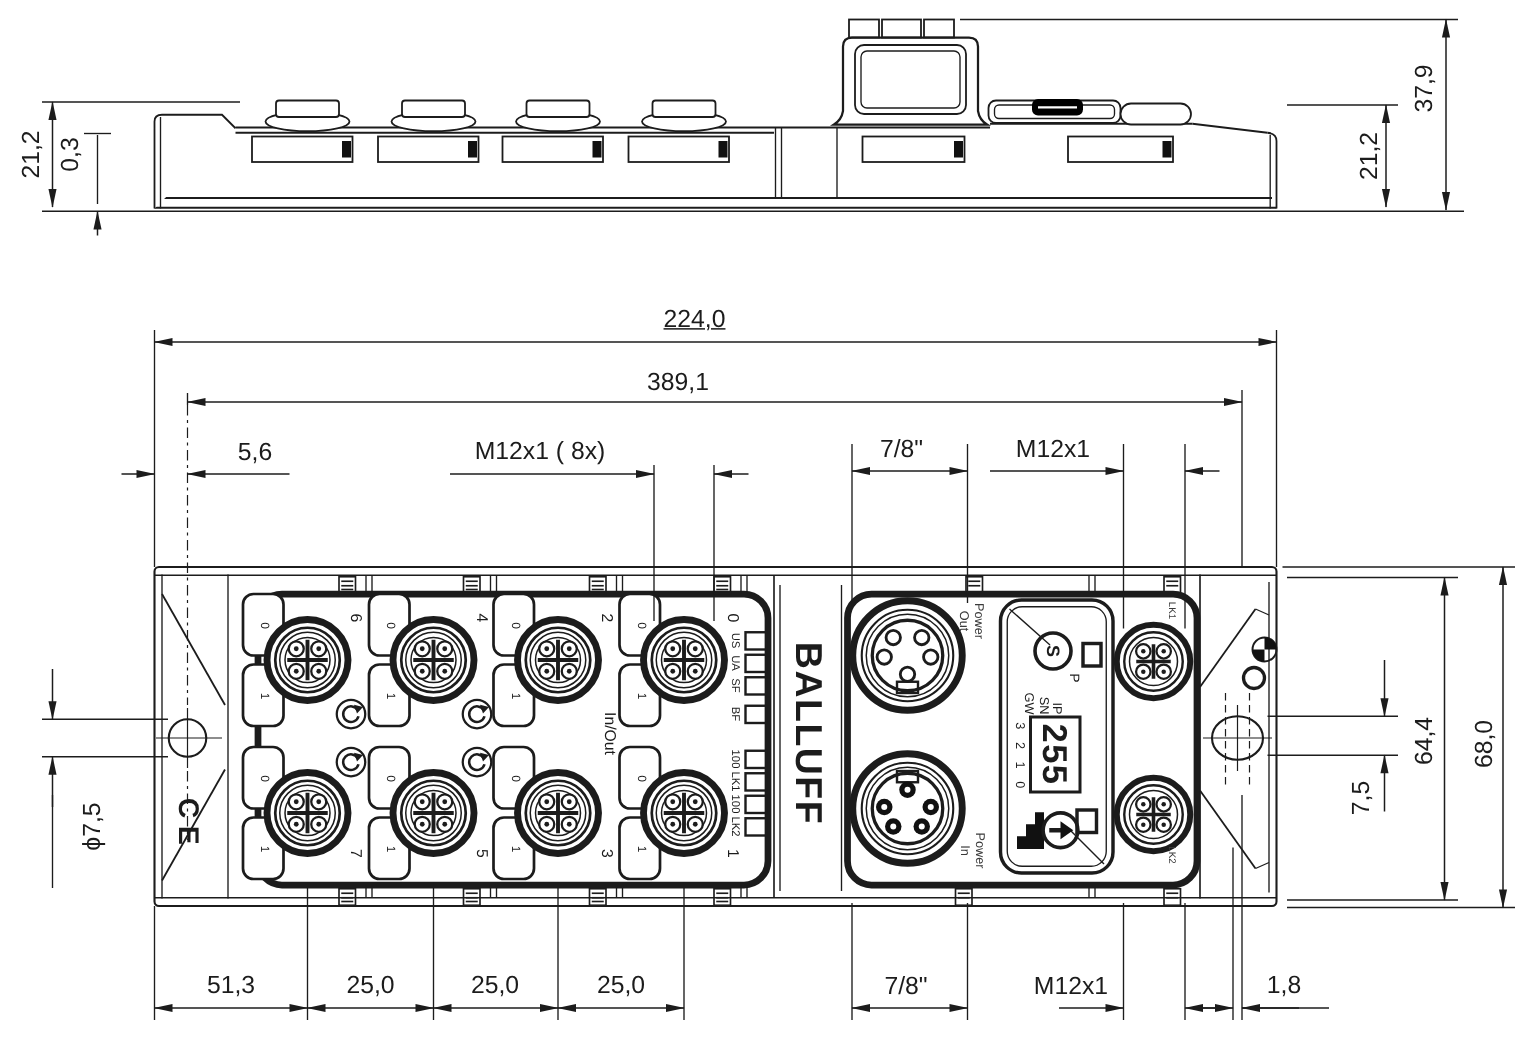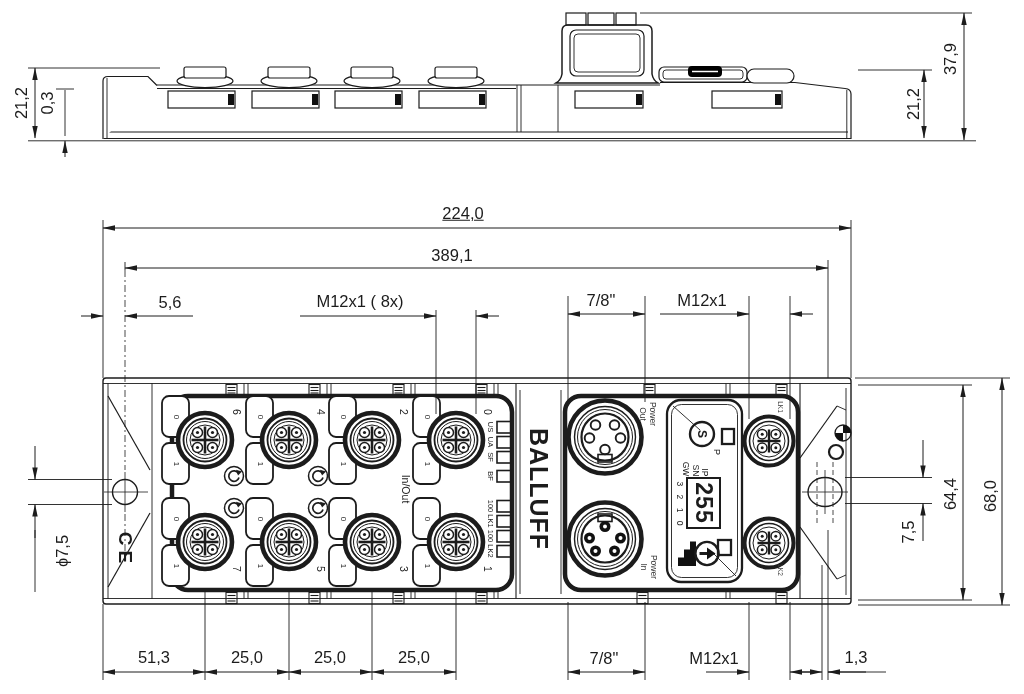--- a/index.html
+++ b/index.html
@@ -579,21 +579,21 @@
 <div class="lbl" style="left:360px;top:301px;">M12x1 ( 8x)</div>
 <div class="lbl" style="left:601px;top:300px;">7/8"</div>
 <div class="lbl" style="left:702px;top:300px;">M12x1</div>
 
 <div class="lbl" style="left:154px;top:657px;">51,3</div>
 <div class="lbl" style="left:247px;top:657px;">25,0</div>
 <div class="lbl" style="left:330px;top:657px;">25,0</div>
 <div class="lbl" style="left:414px;top:657px;">25,0</div>
 <div class="lbl" style="left:604px;top:658px;">7/8"</div>
 <div class="lbl" style="left:714px;top:658px;">M12x1</div>
-<div class="lbl" style="left:856px;top:657px;">1,3</div>
+<div class="lbl" style="left:856px;top:657px;">1,8</div>
 
 <div class="lbl rot" style="left:62px;top:551px;">ϕ7,5</div>
 <div class="lbl rot" style="left:908px;top:532px;">7,5</div>
 <div class="lbl rot" style="left:950px;top:494px;">64,4</div>
 <div class="lbl rot" style="left:990px;top:496px;">68,0</div>
 
 <div class="lbl rcw brand" style="left:538px;top:489px;">BALLUFF</div>
 <div class="lbl rcw ce" style="left:125px;top:550px;">CE</div>
 <div class="lbl rcw small" style="left:406px;top:489px;">In/Out</div>
 

